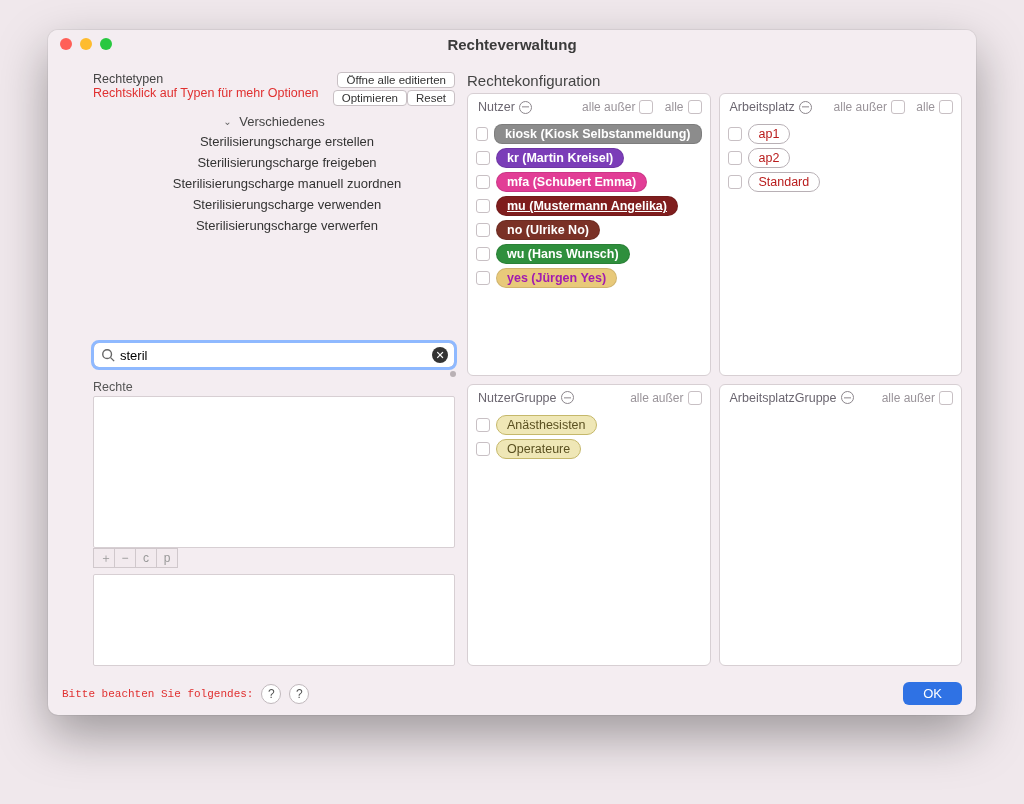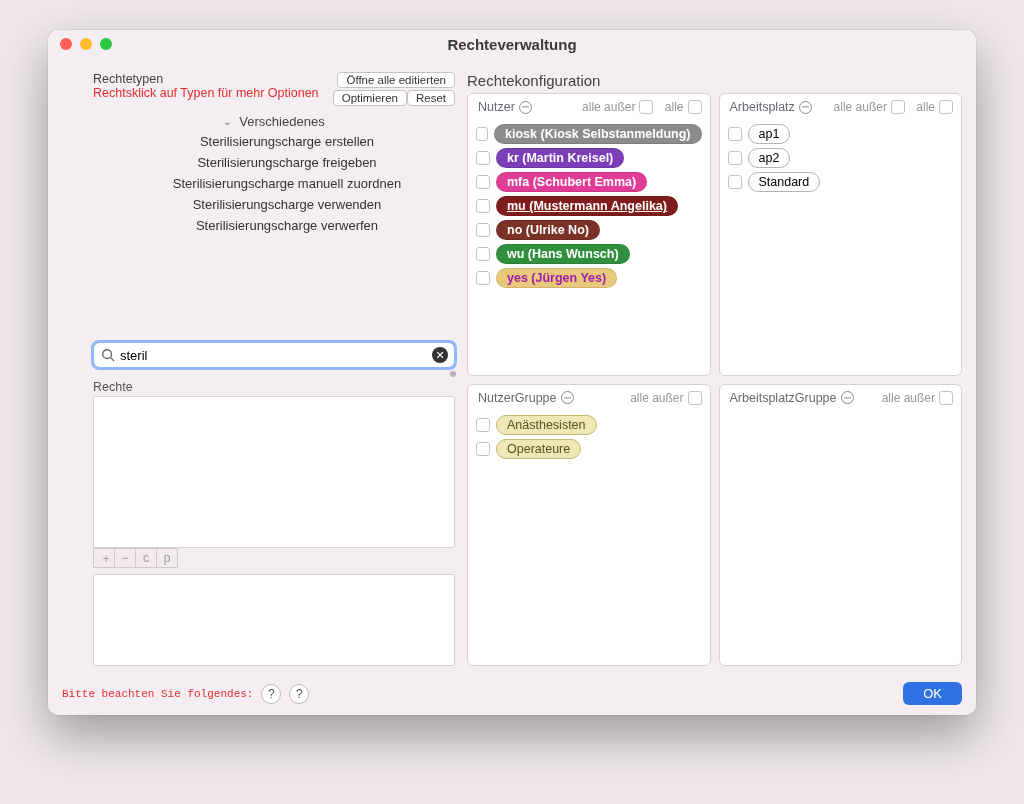--- a/index.html
+++ b/index.html
@@ -228,25 +228,25 @@
     border-radius: 10px;
     padding: 2px 10px;
     font-size: 12.5px;
     font-weight: 600;
     color: #fff;
     border: 1px solid rgba(0,0,0,0.1);
     white-space: nowrap;
   }
   .pill.outline {
     background: #fff;
-    color: #000000;
+    color: #b91c1c;
     font-weight: 400;
     border: 1px solid #b8b0b5;
   }
-  .pill-gray   { background:#8c8c8c; }
+  .pill-gray   { background:#8c8c8c;border-radius:8px; }
   .pill-purple { background:#7b3db8; }
   .pill-pink   { background:#e23d96; }
   .pill-blue   { background:#7f1d1d;text-decoration:underline; }
   .pill-brown  { background:#7a3126; }
   .pill-green  { background:#2f8f3d; }
   .pill-sand   { background:#e8c97a; color:#a21caf; }
   .pill-pale   { background:#efe7b6; color:#5a5020; font-weight:400; border:1px solid #c5b86b; }
 
   .footer {
     display:flex;

